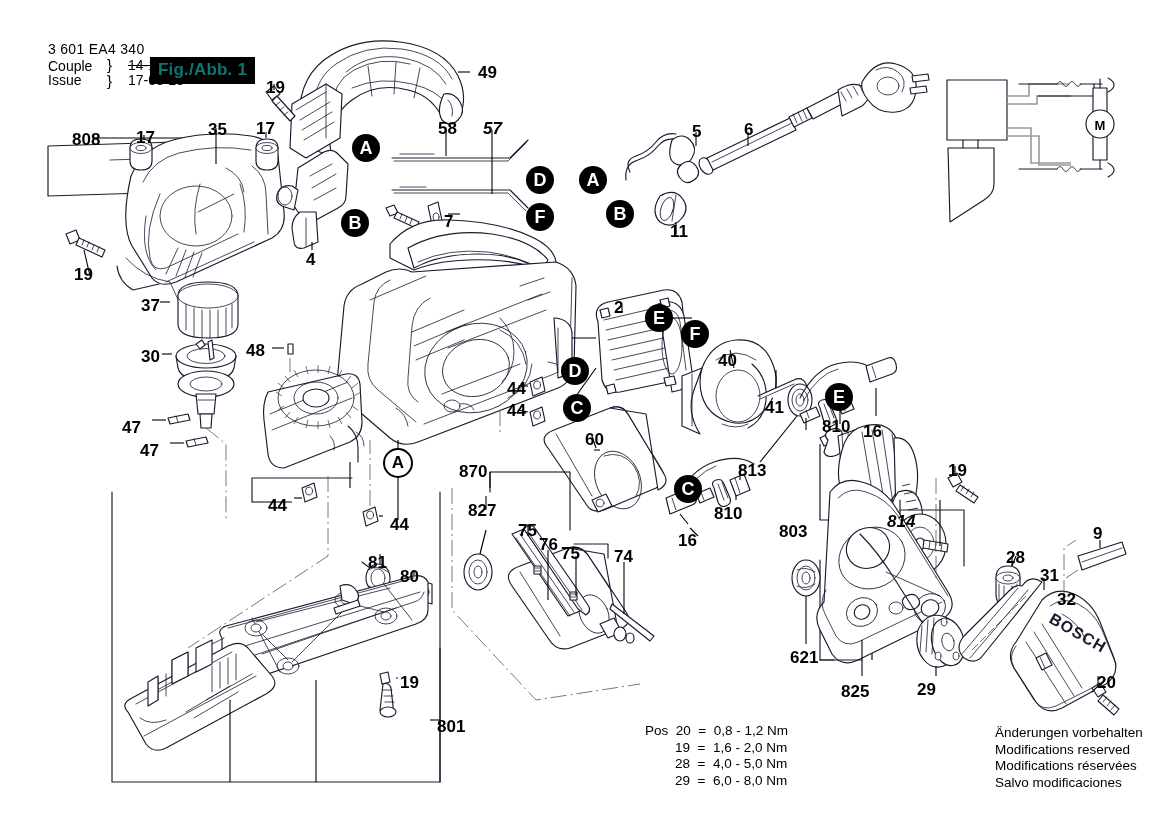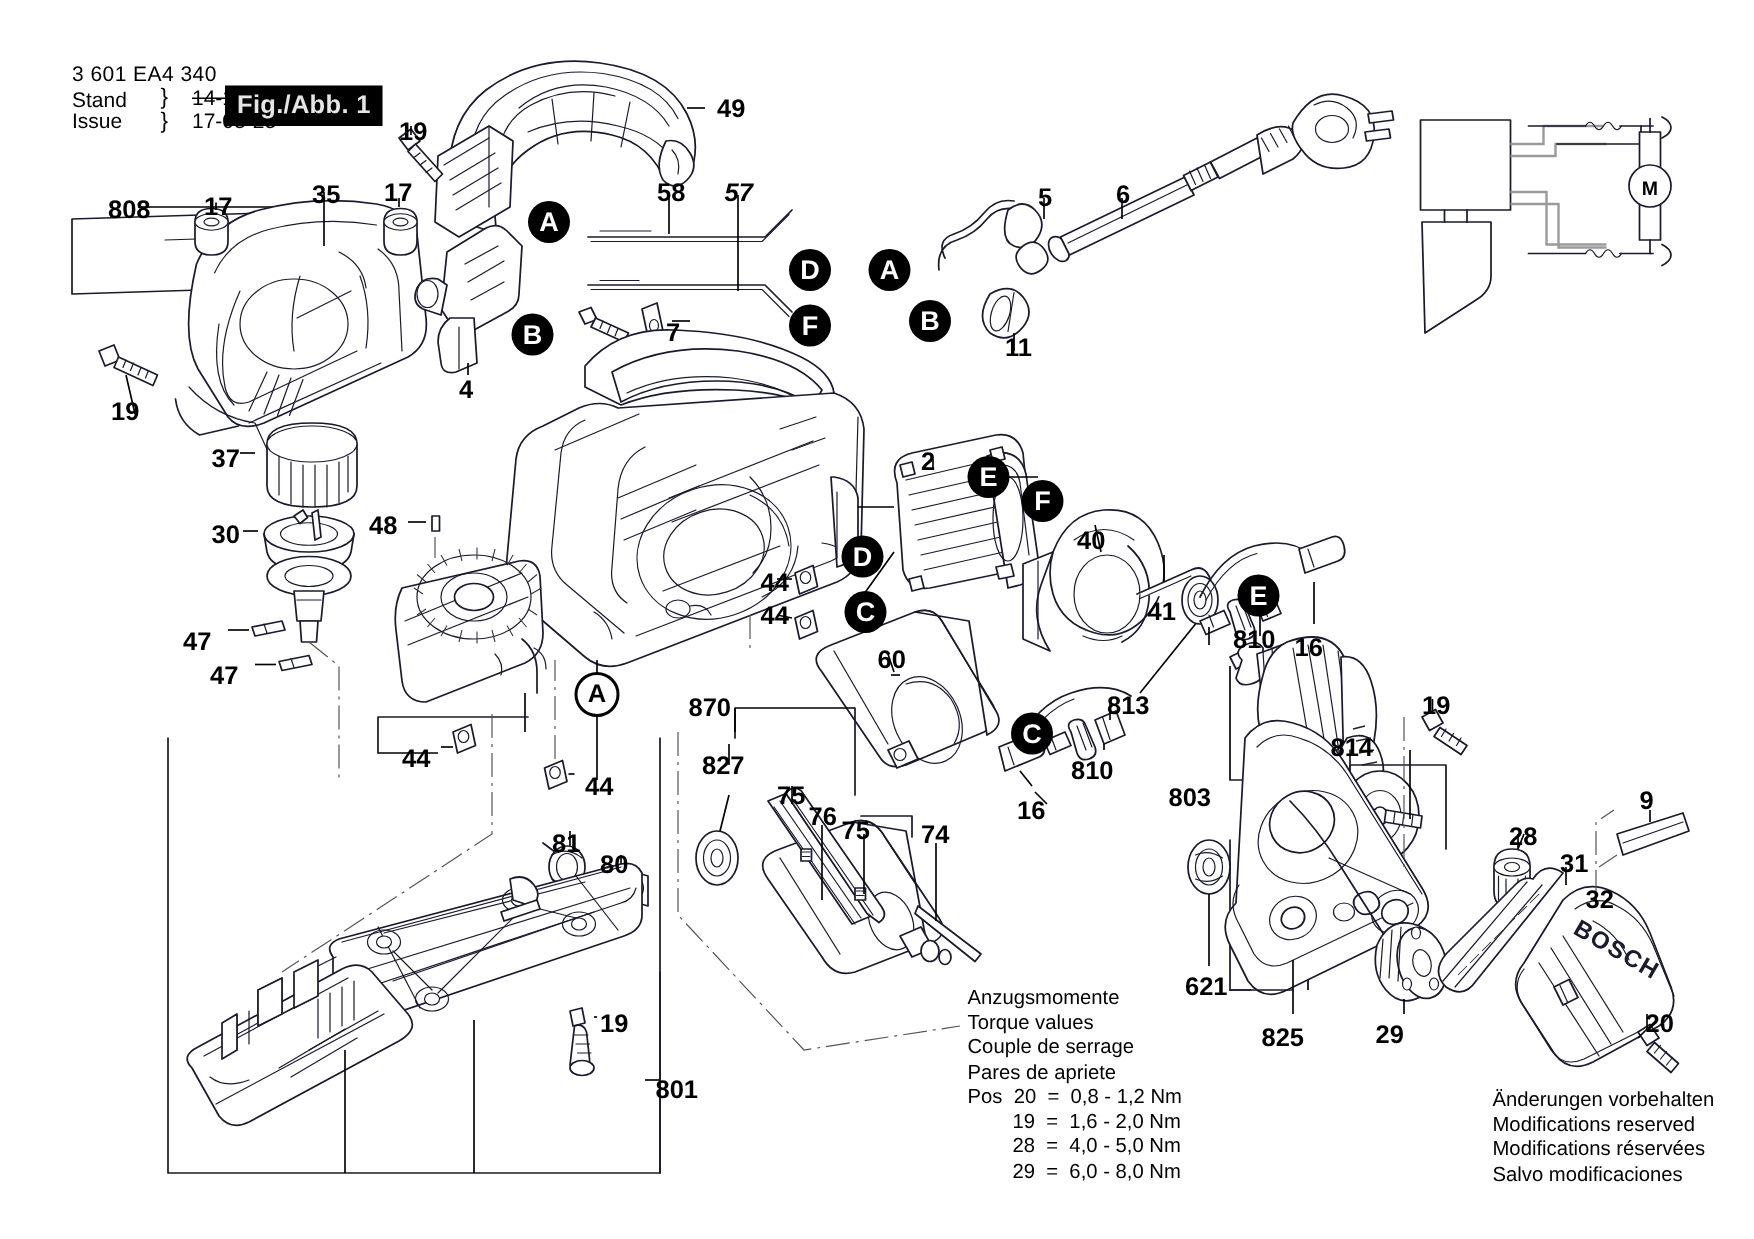--- a/index.html
+++ b/index.html
@@ -10,21 +10,21 @@
 
   
   .hdr{position:absolute;font-size:13.5px;color:#000;white-space:pre;line-height:15px;}
   #hdr-part{left:48px;top:42px;font-size:14px;letter-spacing:.3px;}
   #hdr-stand{left:48px;top:59px;font-size:14px;}
   #hdr-issue{left:48px;top:73px;font-size:14px;}
   #hdr-brace{left:107px;top:57px;font-size:15px;line-height:16px;}
   #hdr-old{left:128px;top:58px;font-size:14px;text-decoration:line-through;}
   #hdr-new{left:128px;top:73px;font-size:14px;}
 
-  #figbadge{position:absolute;left:150px;top:57px;background:#000;color:#e5e5e5;
+  #figbadge{position:absolute;left:150px;top:57px;background:#000;color:#0f766e;
     font-size:17px;font-weight:bold;padding:3px 8px 4px 8px;letter-spacing:.2px;}
 
   .txtblock{position:absolute;font-size:13.5px;line-height:16.5px;color:#000;white-space:pre;}
   #torque-titles{left:645px;top:657px;}
   #torque-rows{left:645px;top:723px;line-height:16.5px;}
   #disclaim{left:962px;top:725px;margin-left:33px;}
 
   
   .cn{position:absolute;font-size:17px;font-weight:bold;color:#000;
       white-space:nowrap;letter-spacing:0px;}
@@ -625,33 +625,29 @@
       <path class="lead" d="M92 138 L100 138"></path>
       <path class="lead" d="M600 450 h-6"></path>
       <path class="lead" d="M806 430 L806 418"></path>
       <path class="lead" d="M740 480 L740 468"></path>
       <path class="lead" d="M698 536 L690 528"></path>
       <path class="lead" d="M1016 556 L1012 566"></path>
     </g>
   </svg>
 
   <div class="hdr" id="hdr-part">3 601 EA4 340</div>
-  <div class="hdr" id="hdr-stand">Stand</div>
+  <div class="hdr" id="hdr-stand">Couple</div>
   <div class="hdr" id="hdr-issue">Issue</div>
   <div class="hdr" id="hdr-brace">}
 }</div>
   <div class="hdr" id="hdr-old">14-12</div>
   <div class="hdr" id="hdr-new">17-03-23</div>
 
   <div id="figbadge">Fig./Abb. 1</div>
 
-  <div class="txtblock" id="torque-titles">Anzugsmomente
-Torque values
-Couple de serrage
-Pares de apriete</div>
   <div class="txtblock" id="torque-rows">Pos  20  =  0,8 - 1,2 Nm
         19  =  1,6 - 2,0 Nm
         28  =  4,0 - 5,0 Nm
         29  =  6,0 - 8,0 Nm</div>
   <div class="txtblock" id="disclaim">Änderungen vorbehalten
 Modifications reserved
 Modifications réservées
 Salvo modificaciones</div>
 
   <div id="callout-layer">
@@ -680,21 +676,21 @@
       <div class="cn" style="left: 670px; top: 222px;">11</div>
       <div class="cn" style="left: 614px; top: 298px;">2</div>
       <div class="cn" style="left: 718px; top: 351px;">40</div>
       <div class="cn" style="left: 765px; top: 398px;">41</div>
       <div class="cn" style="left: 863px; top: 422px;">16</div>
       <div class="cn" style="left: 822px; top: 417px;">810</div>
       <div class="cn" style="left: 738px; top: 461px;">813</div>
       <div class="cn" style="left: 714px; top: 504px;">810</div>
       <div class="cn" style="left: 678px; top: 531px;">16</div>
       <div class="cn" style="left: 779px; top: 522px;">803</div>
-      <div class="cn" style="left: 887px; top: 489px;">814</div>
+      <div class="cn" style="left: 887px; top: 512px; font-style: italic;">814</div>
       <div class="cn" style="left: 948px; top: 461px;">19</div>
       <div class="cn" style="left: 585px; top: 430px;">60</div>
       <div class="cn" style="left: 459px; top: 462px;">870</div>
       <div class="cn" style="left: 468px; top: 501px;">827</div>
       <div class="cn" style="left: 518px; top: 521px;">75</div>
       <div class="cn" style="left: 539px; top: 535px;">76</div>
       <div class="cn" style="left: 561px; top: 544px;">75</div>
       <div class="cn" style="left: 614px; top: 547px;">74</div>
       <div class="cn" style="left: 790px; top: 648px;">621</div>
       <div class="cn" style="left: 841px; top: 682px;">825</div>

